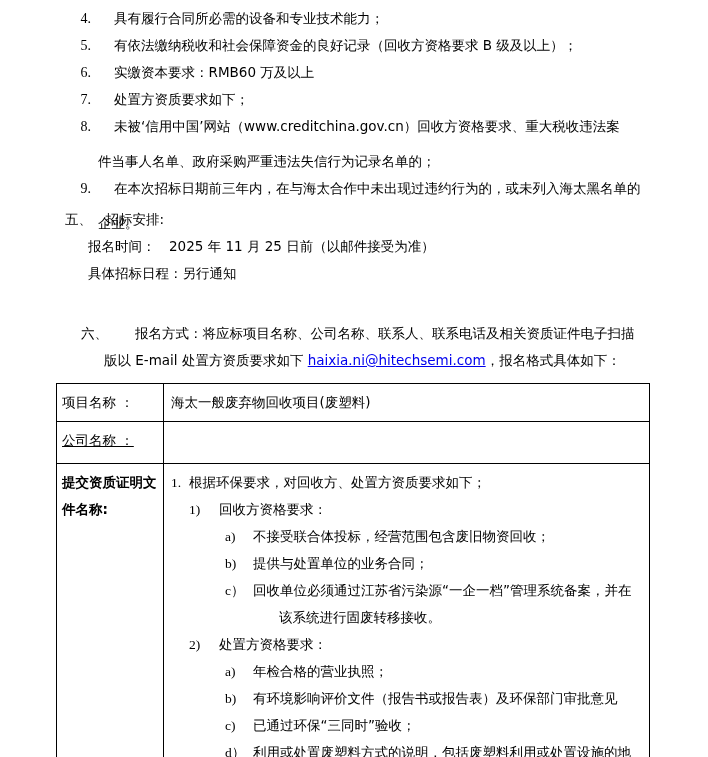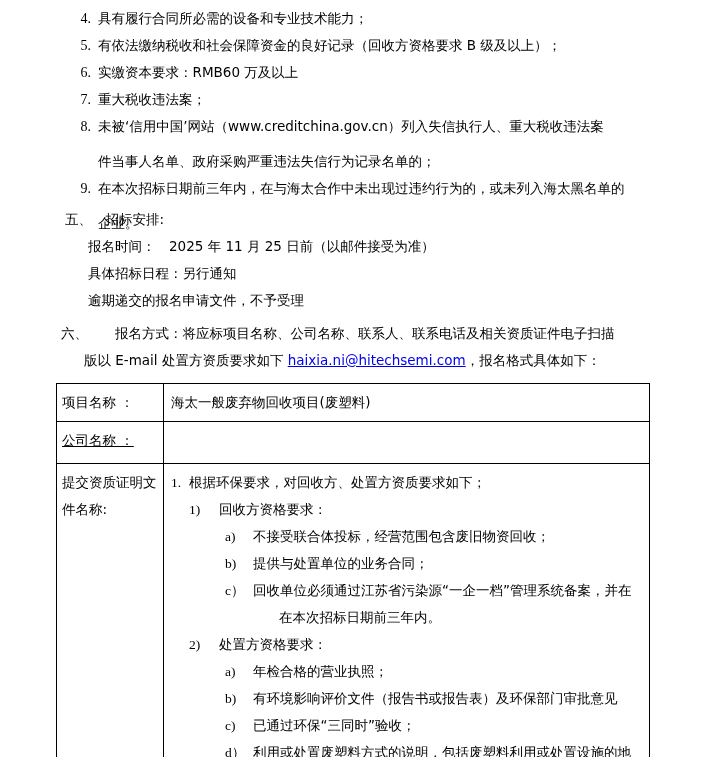--- a/index.html
+++ b/index.html
@@ -39,20 +39,21 @@
     position: absolute;
     left: 0;
     top: 0;
     width: 26px;
     text-align: right;
     font-family: "Liberation Serif", "DejaVu Serif", serif;
     font-size: 14px;
   }
   .num-li .body {
     display: block;
+    margin-left: 16px;
   }
   .num-li .cont {
     display: block;
     margin-top: 8px;
   }
 
   .block-top {
     position: absolute;
     left: 65px;
     top: 5px;
@@ -72,21 +73,21 @@
     white-space: pre;
   }
   .sec-sub {
     padding-left: 23px;
     white-space: pre;
   }
 
   
   .sec-six {
     position: absolute;
-    left: 61px;
+    left: 81px;
     top: 320px;
     width: 615px;
   }
   .sec-six .line1 {
     white-space: pre;
   }
   .sec-six .line2 {
     padding-left: 23px;
     white-space: pre;
   }
@@ -114,21 +115,21 @@
   .col-label {
     width: 101px;
     padding: 5px 0 5px 5px !important;
   }
   .col-value {
     padding: 5px 4px 5px 7px !important;
   }
   .row-h1 { height: 36px; }
   .row-h2 { height: 42px; text-decoration: underline; }
 
-  .lbl-line { white-space: pre; }
+  .lbl-line { white-space: pre; font-weight: bold; }
 
   
   .qual {
     margin: 0;
     padding: 0;
     list-style: none;
   }
   .q1 {
     position: relative;
     padding-left: 18px;
@@ -182,39 +183,38 @@
     <li class="num-li">
       <span class="marker">5.</span>
       <span class="body">有依法缴纳税收和社会保障资金的良好记录（回收方资格要求 B 级及以上）；</span>
     </li>
     <li class="num-li">
       <span class="marker">6.</span>
       <span class="body">实缴资本要求：RMB60 万及以上</span>
     </li>
     <li class="num-li">
       <span class="marker">7.</span>
-      <span class="body">重大税收违法案；</span>
+      <span class="body">处置方资质要求如下；</span>
     </li>
     <li class="num-li">
       <span class="marker">8.</span>
-      <span class="body">未被‘信用中国’网站（www.creditchina.gov.cn）列入失信执行人、重大税收违法案</span>
+      <span class="body">未被‘信用中国’网站（www.creditchina.gov.cn）回收方资格要求、重大税收违法案</span>
       <span class="cont">件当事人名单、政府采购严重违法失信行为记录名单的；</span>
     </li>
     <li class="num-li">
       <span class="marker">9.</span>
       <span class="body">在本次招标日期前三年内，在与海太合作中未出现过违约行为的，或未列入海太黑名单的</span>
       <span class="cont">企业。</span>
     </li>
   </ol>
 
   <div class="sec-five">
     <div class="sec-head">五、　招标安排:</div>
     <div class="sec-sub">报名时间：　2025 年 11 月 25 日前（以邮件接受为准）</div>
     <div class="sec-sub">具体招标日程：另行通知</div>
-    <div class="sec-sub">逾期递交的报名申请文件，不予受理</div>
   </div>
 
   <div class="sec-six">
     <div class="line1">六、　　报名方式：将应标项目名称、公司名称、联系人、联系电话及相关资质证件电子扫描</div>
     <div class="line2"><span>版以 E-mail 处置方资质要求如下 </span><a class="mail-link" href="#">haixia.ni@hitechsemi.com</a><span>，报名格式具体如下：</span></div>
   </div>
 
   <table class="tbl">
     <tbody>
       <tr class="row-h1">
@@ -245,21 +245,21 @@
               <span class="mk">a)</span>
               <span class="txt">不接受联合体投标，经营范围包含废旧物资回收；</span>
             </li>
             <li class="q3">
               <span class="mk">b)</span>
               <span class="txt">提供与处置单位的业务合同；</span>
             </li>
             <li class="q3">
               <span class="mk">c）</span>
               <span class="txt">回收单位必须通过江苏省污染源“一企一档”管理系统备案，并在</span>
-              <span class="wrap2">在本次招标日期前三年内。</span>
+              <span class="wrap2">该系统进行固废转移接收。</span>
             </li>
 
             <li class="q2">
               <span class="mk">2)</span>
               <span>处置方资格要求：</span>
             </li>
             <li class="q3">
               <span class="mk">a)</span>
               <span class="txt">年检合格的营业执照；</span>
             </li>

